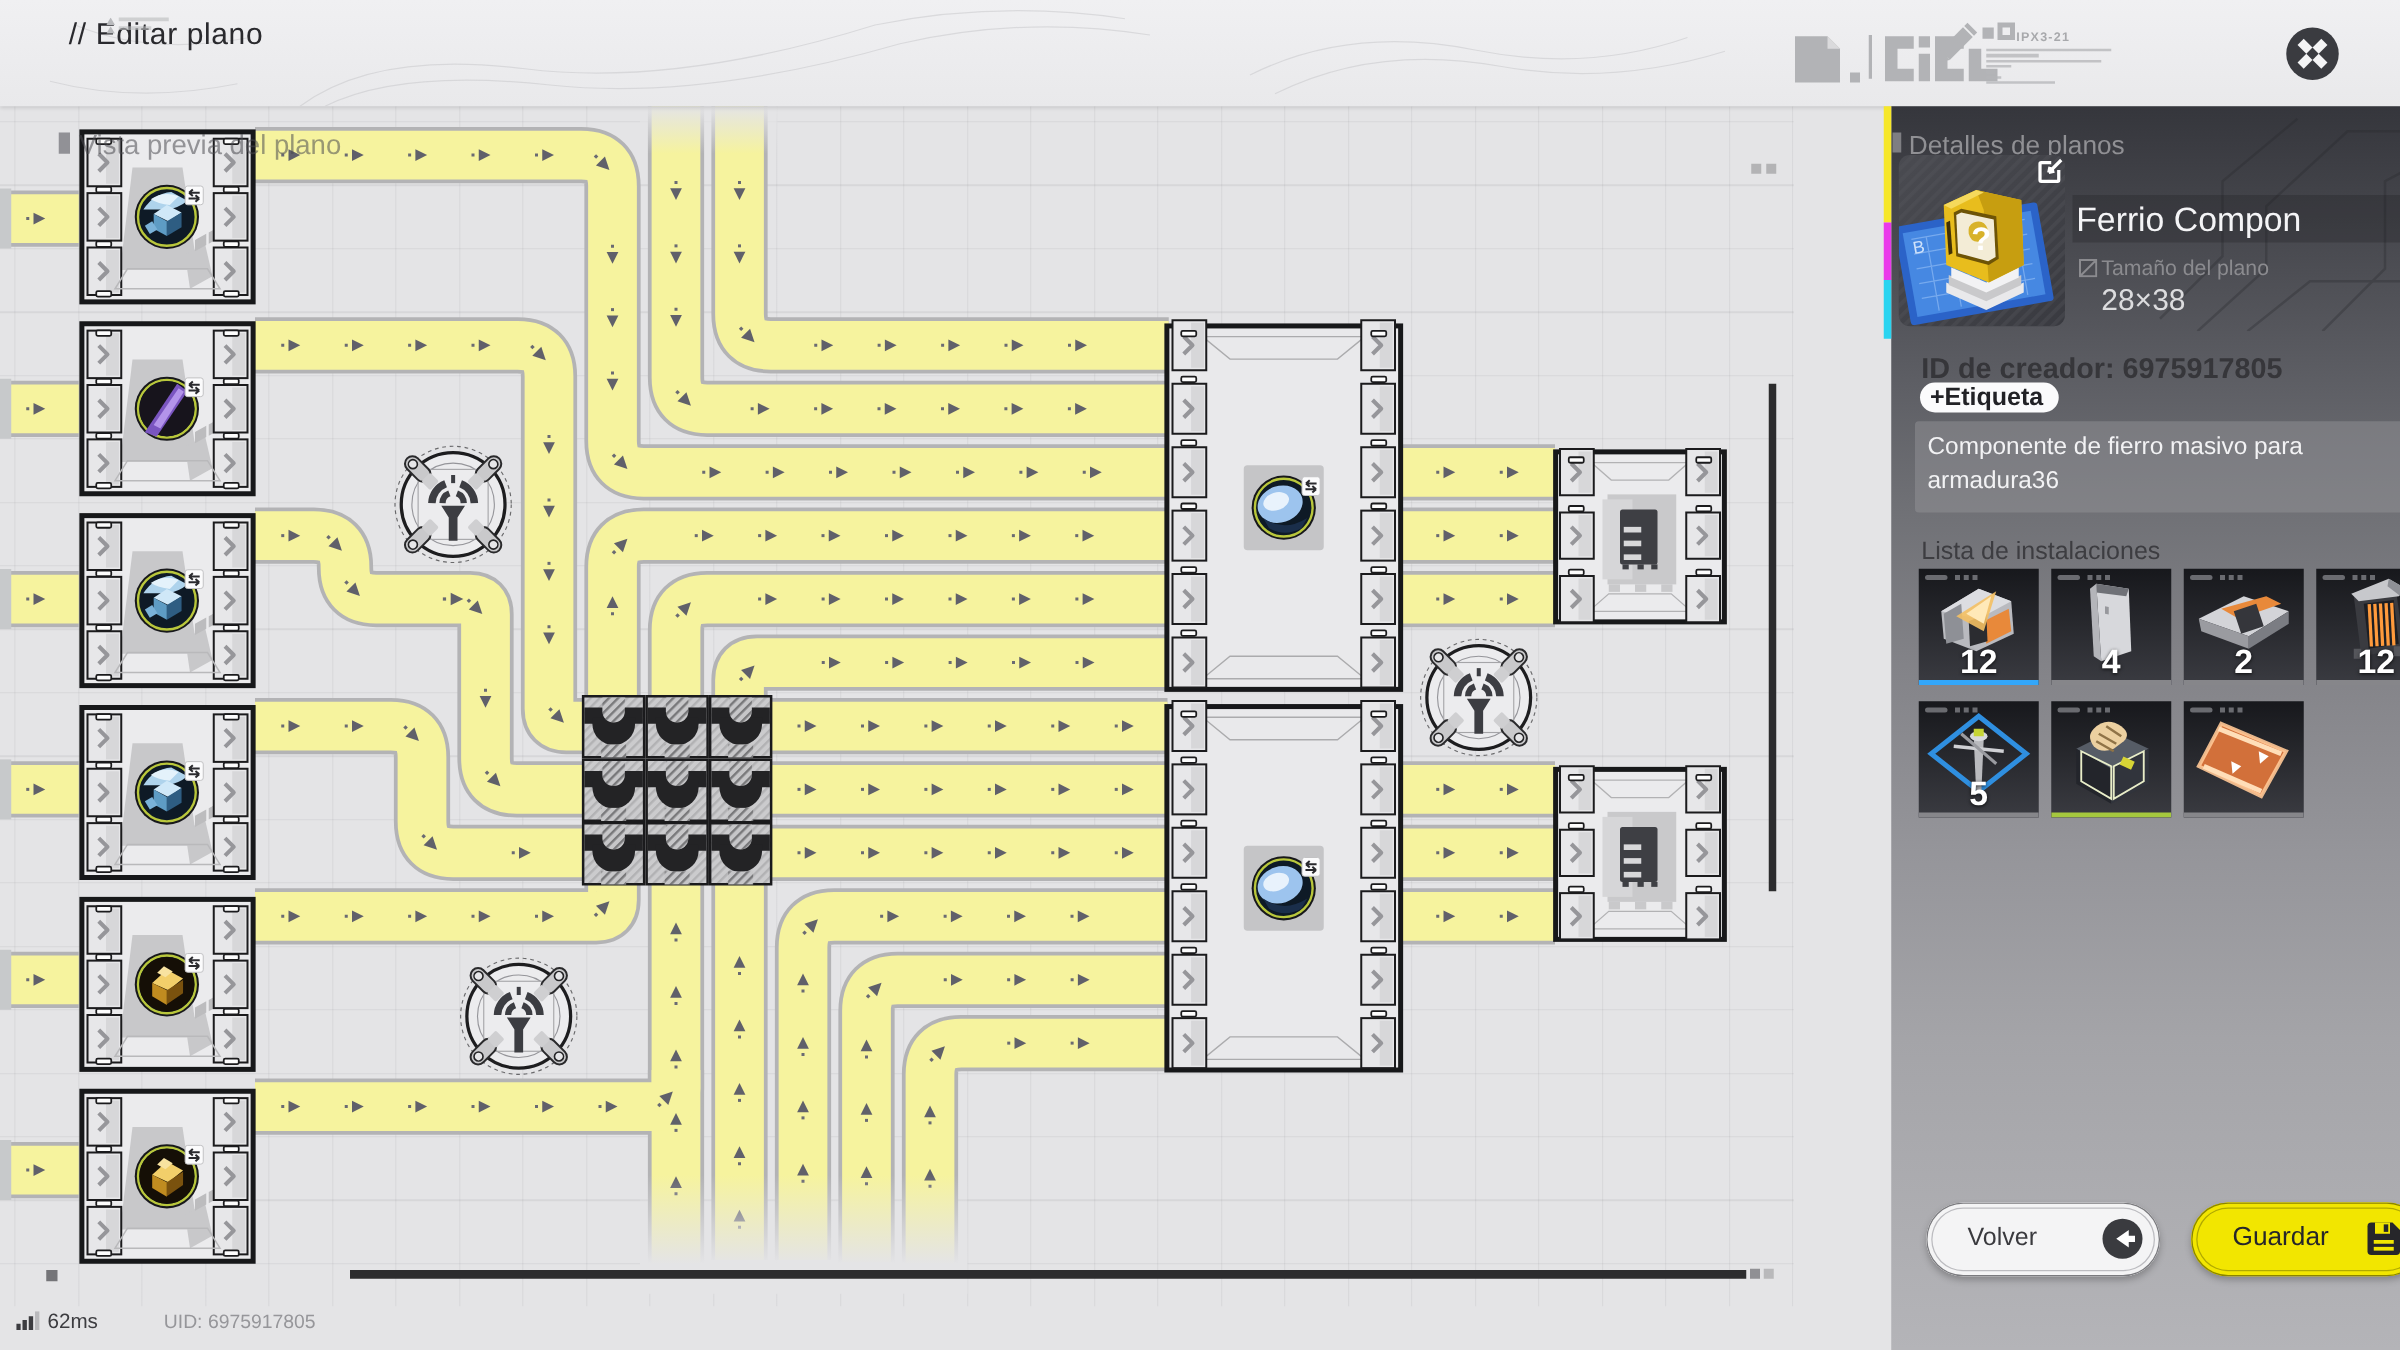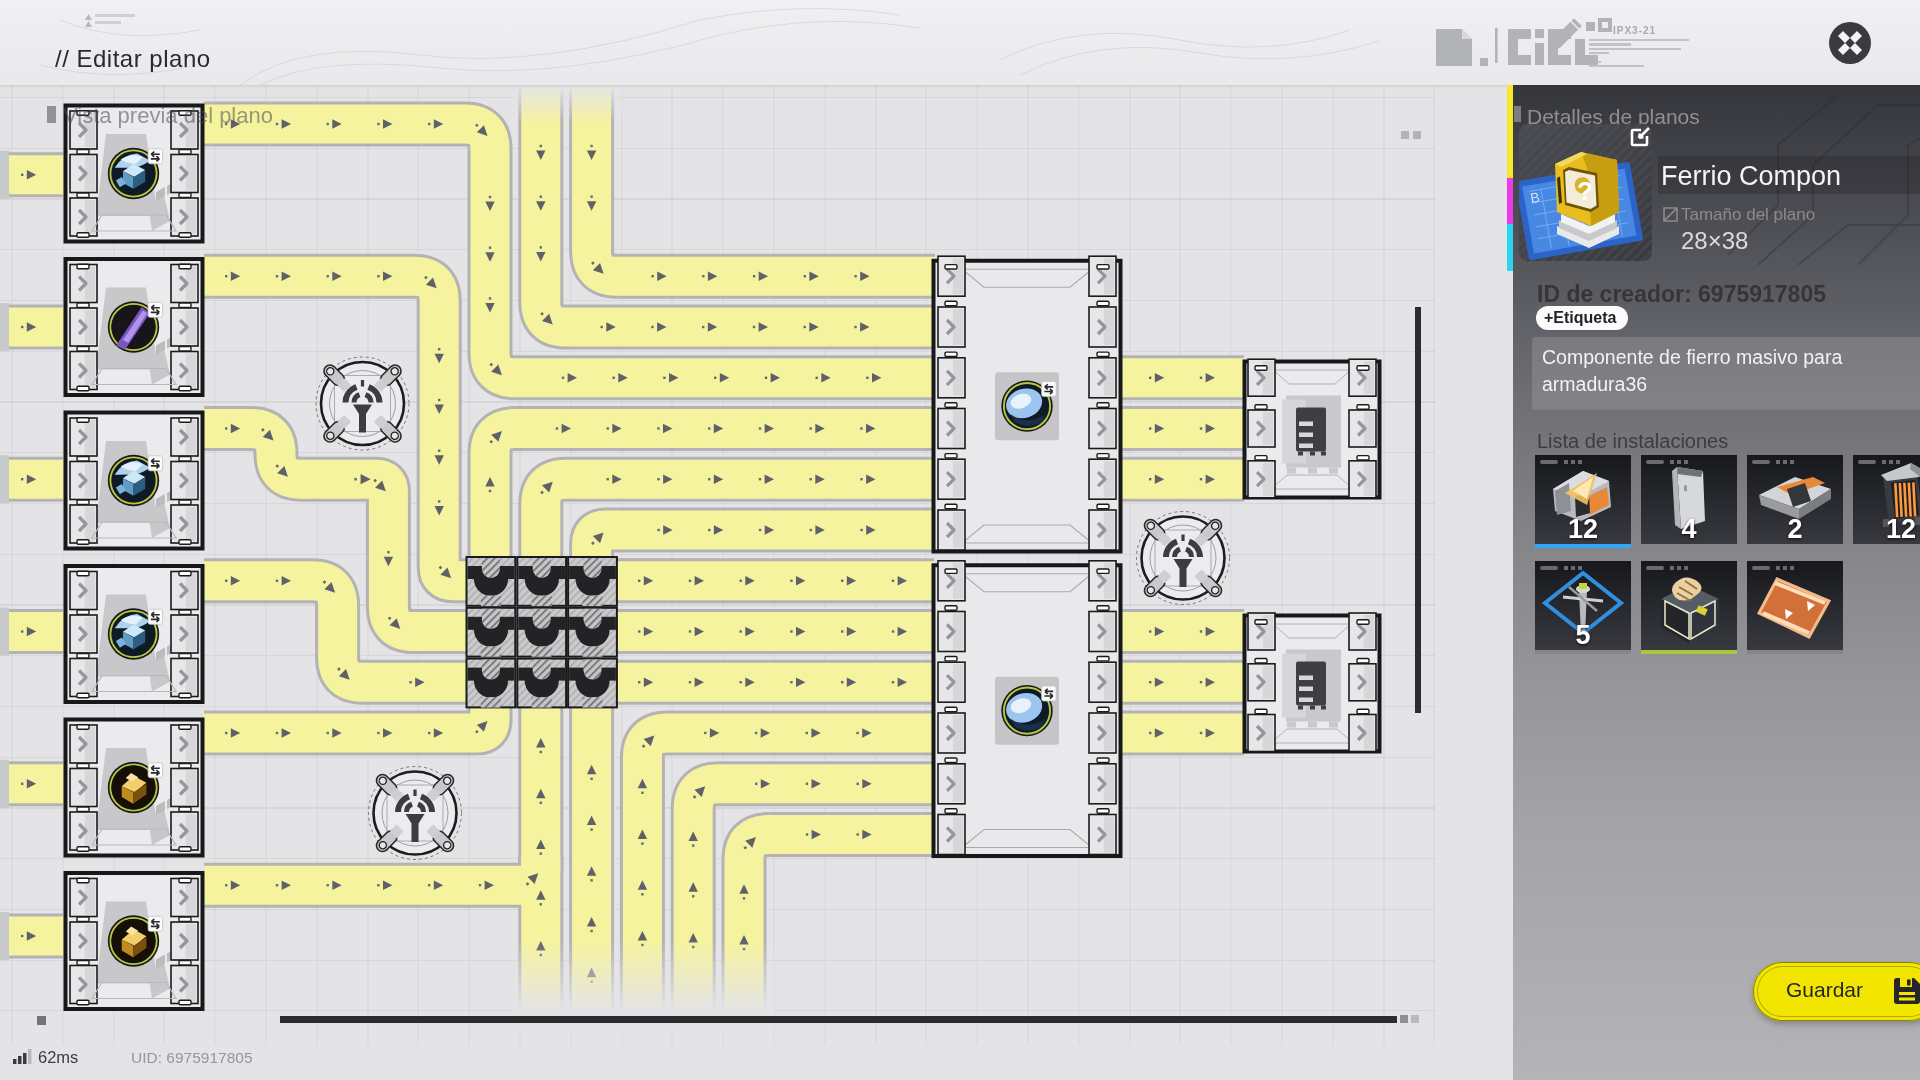--- a/index.html
+++ b/index.html
@@ -4,21 +4,21 @@
 * { margin:0; padding:0; box-sizing:border-box; }
 html,body { width:1920px; height:1080px; overflow:hidden; font-family:"Liberation Sans",sans-serif; }
 #root { position:relative; width:1920px; height:1080px; background:#e4e4e6; }
 #grid { position:absolute; left:0; top:85px; width:1435px; height:960px;
   background-image:
    repeating-linear-gradient(to right, rgba(120,120,125,0.12) 0 1px, transparent 1px 50.8px),
    repeating-linear-gradient(to bottom, rgba(120,120,125,0.12) 0 1px, transparent 1px 50.75px);
   background-position:11.5px 12px; }
 #header { position:absolute; left:0; top:0; width:1920px; height:85px;
   background:linear-gradient(to bottom,#f0f0f2,#e9e9eb); box-shadow:0 1px 3px rgba(0,0,0,0.12); }
-#title { position:absolute; left:55px; top:45px; font-size:24px; font-weight:500; color:#2a2a2e; letter-spacing:0.5px;text-align:center; }
+#title { position:absolute; left:55px; top:14px; font-size:24px; font-weight:500; color:#2a2a2e; letter-spacing:0.5px;text-align:center; }
 #mapsvg { position:absolute; left:0; top:0; }
 .bc { fill:none; stroke:#b3b3b5; stroke-width:45; }
 .bf { fill:none; stroke:#f6f39e; stroke-width:39; }
 #vista { position:absolute; left:63px; top:103px; font-size:22px; color:rgba(75,75,80,0.55); }
 #vistablk { position:absolute; left:47px; top:106px; width:9px; height:17px; background:rgba(110,110,115,0.7); }
 #sidebar { position:absolute; left:1513px; top:85px; width:580px; height:995px;
   background:linear-gradient(to bottom,#35363c 0%,#47484e 10%,#5d5e64 22%,#6f7075 32%,#838388 45%,#95959a 60%,#a4a4a8 75%,#b4b4b8 100%);padding-left:12px; }
 #sbright { position:absolute; left:451px; top:0; width:34px; height:995px; background:#222327; }
 #sbpattern { position:absolute; left:205px; top:0; width:246px; height:180px; overflow:hidden; opacity:0.3; }
 .stripe { position:absolute; left:-6px; width:6px; }
@@ -26,21 +26,21 @@
 #sbtitleblk { position:absolute; left:1px; top:21px; width:7px; height:16px; background:#7e7e82; }
 #thumb { position:absolute; left:6px; top:39px; width:133px; height:137px; border-radius:9px;
   background:linear-gradient(135deg,#4a4b51,#393a40); overflow:hidden; }
 #ftitle { position:absolute; left:148px; top:76px; font-size:27px; color:#f4f4f6; }
 #ftitlebg { position:absolute; left:145px; top:71px; width:288px; height:38px; background:rgba(28,28,32,0.28); }
 .chev { position:absolute; width:12px; height:12px; border-right:3px solid #e8e8ea; border-top:3px solid #e8e8ea; transform:rotate(45deg); }
 #tam { position:absolute; left:168px; top:120px; font-size:17px; color:#8b8b8f; }
 #dims { position:absolute; left:149px; top:142px; font-size:24px; color:#dcdcde;margin-left:19px; }
 #creador { position:absolute; left:24px; top:196px; font-size:23px; font-weight:bold; color:#36363a; }
 #etiq { position:absolute; left:23px; top:221px; height:24px; padding:0 12px 0 8px; background:#fbfbfc; border-radius:12px;
-  font-size:16px; color:#222226; line-height:24px; font-weight:bold; }
+  font-size:20px; color:#222226; line-height:24px; font-weight:bold; }
 #descbox { position:absolute; left:19px; top:252px; width:415px; height:73px; background:rgba(150,150,156,0.45); border-radius:3px; }
 #desctext { position:absolute; left:10px; top:7px; width:360px; font-size:19.5px; line-height:27px; color:#f2f2f4; }
 #lista { position:absolute; left:24px; top:345px; font-size:20px; color:#3d3d41; }
 .tile { position:absolute; width:96px; height:93px; background:linear-gradient(to bottom,#17181c,#3a3b41); overflow:hidden; }
 .tnum { position:absolute; left:0; right:0; bottom:3px; text-align:center; font-size:27px; font-weight:bold; color:#fff;
   text-shadow:0 1px 3px rgba(0,0,0,0.8); }
 .tbar { position:absolute; left:0; bottom:0; width:96px; height:4px; }
 .tdeco { position:absolute; left:5px; top:5px; width:18px; height:4px; background:#6a6b70; border-radius:2px; }
 .tdeco::after { content:""; position:absolute; left:24px; top:0; width:4px; height:4px; background:#6a6b70;
   box-shadow:7px 0 #6a6b70, 14px 0 #6a6b70; }
@@ -1737,20 +1737,27 @@
           <g>
             <path d="M30,18 L82,40 L62,76 L12,52 Z" fill="#d2703a"></path>
             <path d="M30,18 L82,40 L62,76 L12,52 Z" fill="none" stroke="#ffc896" stroke-width="3" opacity="0.9"></path>
             <path d="M28,22 L78,42" stroke="#ffdeb8" stroke-width="4"></path>
             <path d="M16,52 L62,72" stroke="#ffdeb8" stroke-width="4"></path>
             <path d="M60,40 l8,4 -7,6 Z" fill="#fff"></path>
             <path d="M38,48 l8,4 -7,6 Z" fill="#fff"></path>
           </g>
         </svg><div class="tdeco"></div><div class="tbar" style="background:#86868a"></div></div>
 
+  <div class="btn" id="volver">
+        <span>Volver</span>
+        <svg width="34" height="34" viewBox="0 0 34 34">
+          <circle cx="17" cy="17" r="16" fill="#3a3b3f"></circle>
+          <path d="M22,10 L12,17 L22,24 l0,-4.5 5,0 0,-5 -5,0 Z" fill="#fff"></path>
+        </svg>
+      </div>
 
   <div class="btn" id="guardar">
         <span>Guardar</span>
         <svg width="36" height="36" viewBox="0 0 36 36">
           <path d="M5,8 a3,3 0 0 1 3,-3 h17 l6,6 v17 a3,3 0 0 1 -3,3 h-20 a3,3 0 0 1 -3,-3 z" fill="#26262a"></path>
           <rect x="11" y="5" width="12" height="9" fill="#f2e600"></rect>
           <rect x="18" y="6.5" width="3.6" height="6" fill="#26262a"></rect>
           <rect x="10" y="19" width="16" height="3" fill="#f2e600"></rect>
           <rect x="10" y="24.5" width="16" height="3" fill="#f2e600"></rect>
         </svg>

